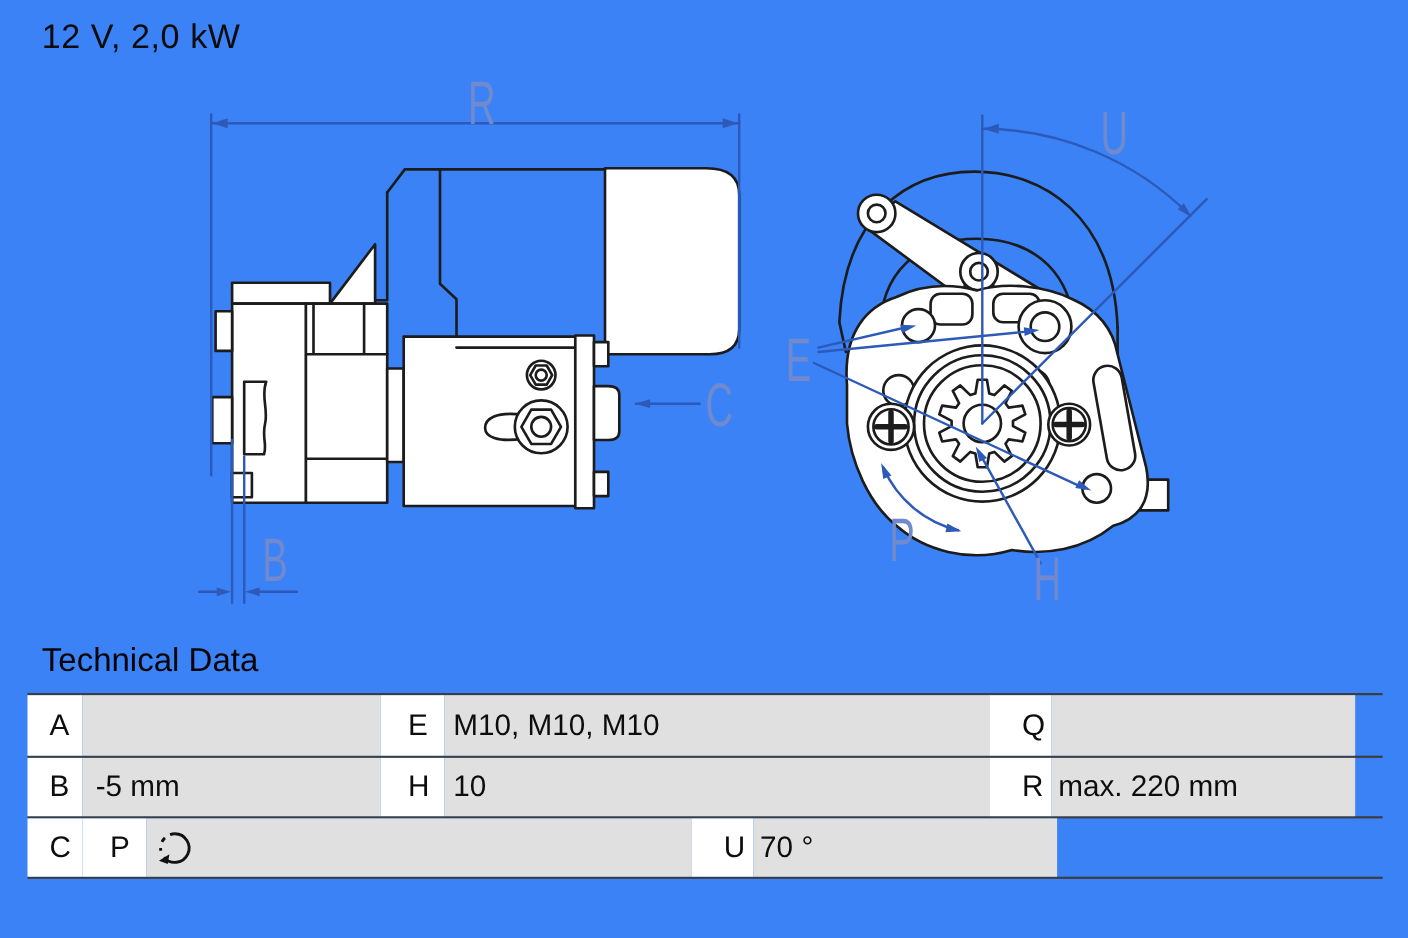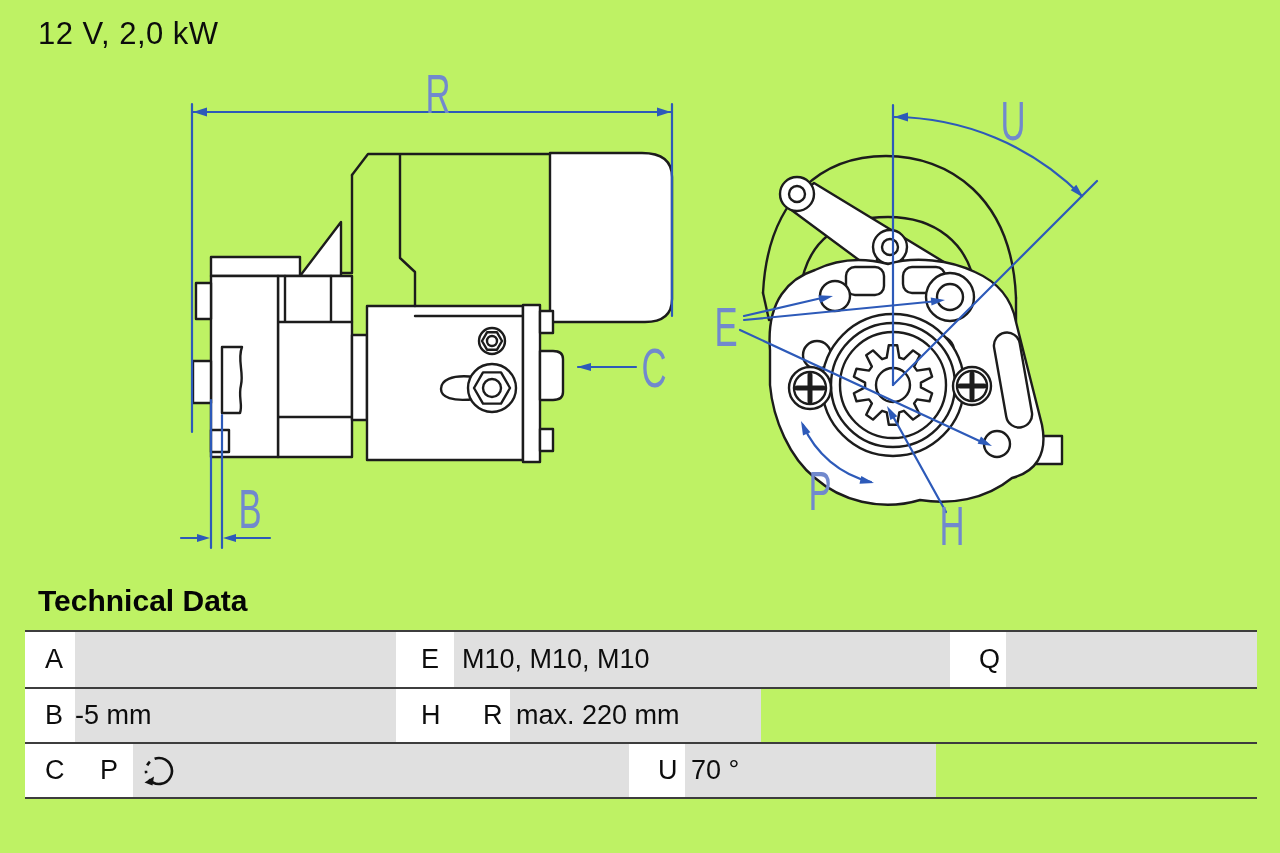--- a/index.html
+++ b/index.html
@@ -1,33 +1,33 @@
 <!DOCTYPE html>
 <html><head>
 <meta charset="utf-8">
 <style>
   html,body{margin:0;padding:0;background:#fff;}
-  .page{position:relative;width:1280px;height:853px;background:#bef264;overflow:hidden;
+  .page{position:relative;width:1280px;height:853px;background:#3b82f6;overflow:hidden;
         font-family:"Liberation Sans",sans-serif;color:#111;}
   .title{position:absolute;left:38px;top:16px;font-size:31px;color:#0c0c0c;letter-spacing:0.5px;}
   .drawing-svg{position:absolute;left:0;top:0;}
-  .table-heading{position:absolute;left:38px;top:584px;font-size:30px;font-weight:bold;color:#050505;}
+  .table-heading{position:absolute;left:38px;top:584px;font-size:30px;font-weight:normal;color:#050505;}
   .tech-table{position:absolute;left:25px;top:630px;width:1232px;border-bottom:2px solid #3d3d3d;font-size:27px;}
   .tr{display:flex;border-top:2px solid #3d3d3d;}
   .tr:nth-child(1) .td{height:55px;line-height:55px;}
   .tr:nth-child(2) .td,.tr:nth-child(3) .td{height:53px;line-height:53px;}
   .td{white-space:nowrap;overflow:hidden;}
   .lbl{background:#ffffff;color:#0d0d0d;}
   .val{background:#e0e0e0;color:#0d0d0d;display:flex;align-items:center;}
   .c1{width:50px;padding-left:20px;box-sizing:border-box;}
-  .v1{width:321px;padding-left:0;box-sizing:border-box;}
+  .v1{width:271px;padding-left:12px;box-sizing:border-box;}
   .c2{width:58px;padding-left:25px;box-sizing:border-box;}
   .v2{width:496px;padding-left:8px;box-sizing:border-box;}
   .c3{width:56px;padding-left:29px;box-sizing:border-box;}
-  .v3{width:251px;padding-left:6px;box-sizing:border-box;}
+  .v3{width:276px;padding-left:6px;box-sizing:border-box;}
   .dim-label{font-size:56px;}
 </style>
 </head>
 <body>
 
 <div class="page">
 
   <div class="title">12 V, 2,0 kW</div>
 
   <svg class="drawing-svg" width="1280" height="570" viewBox="0 0 1280 570">
@@ -197,20 +197,21 @@
       <div class="td val v1"></div>
       <div class="td lbl c2">E</div>
       <div class="td val v2">M10, M10, M10</div>
       <div class="td lbl c3">Q</div>
       <div class="td val v3"></div>
     </div>
     <div class="tr">
       <div class="td lbl c1">B</div>
       <div class="td val v1">-5 mm</div>
       <div class="td lbl c2">H</div>
+      <div class="td val v2">10</div>
       <div class="td lbl c3">R</div>
       <div class="td val v3">max. 220 mm</div>
     </div>
     <div class="tr">
       <div class="td lbl c1">C</div>
       <div class="td lbl c2">P</div>
       <div class="td val v2">
         <svg width="36" height="36" viewBox="0 0 36 36">
           <path d="M18,5 A13,13 0 1 1 8,26.4" fill="none" stroke="#111" stroke-width="2.6"></path>
           <path d="M18,5 A13,13 0 0 0 5.2,20.3" fill="none" stroke="#111" stroke-width="2.6" stroke-dasharray="4.5,5.5"></path>

